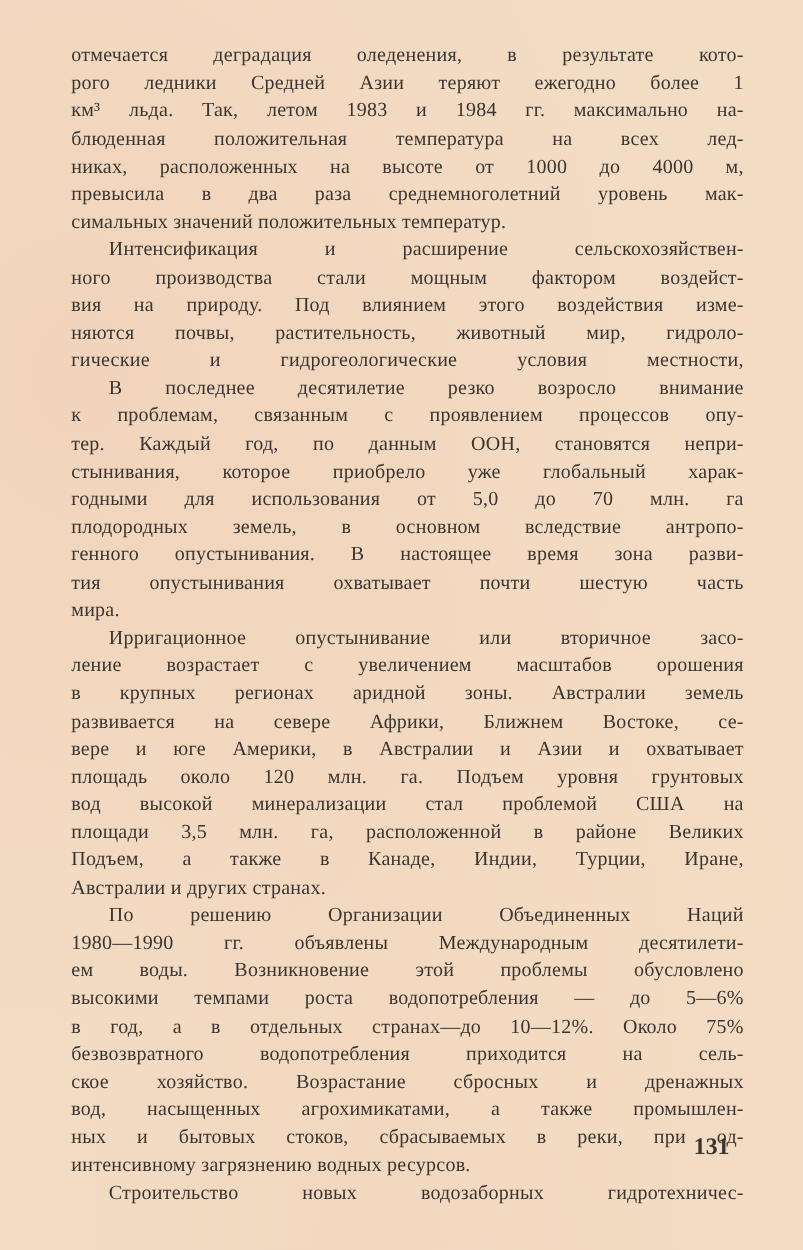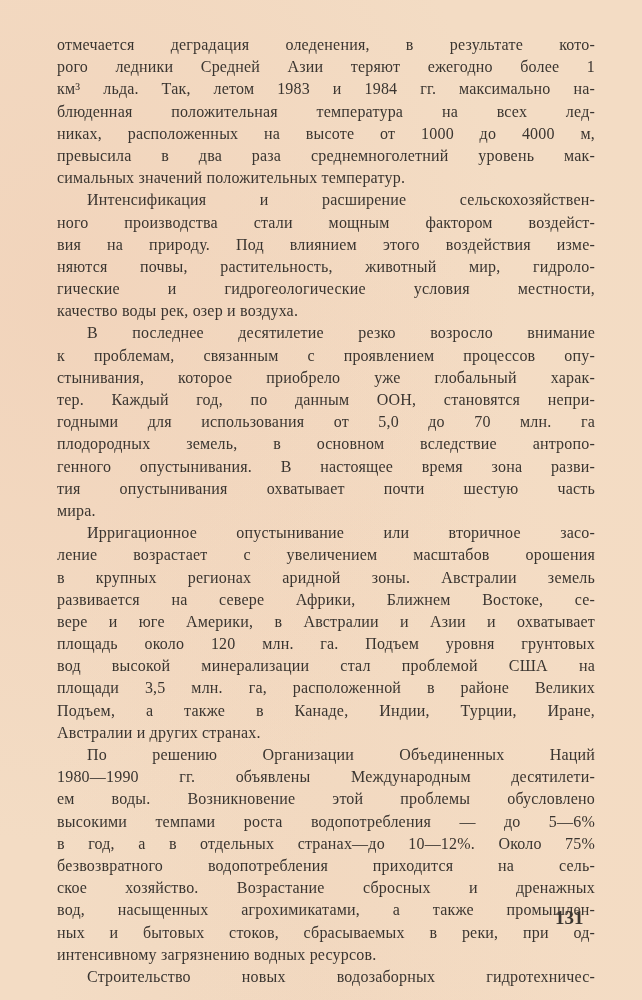--- a/index.html
+++ b/index.html
@@ -63,28 +63,27 @@
     <div class="line">превысила в два раза среднемноголетний уровень мак-</div>
     <div class="line last">симальных значений положительных температур.</div>
   </div>
 
   <div class="paragraph">
     <div class="line indent">Интенсификация  и расширение сельскохозяйствен-</div>
     <div class="line">ного производства стали мощным фактором воздейст-</div>
     <div class="line">вия на природу. Под влиянием этого воздействия изме-</div>
     <div class="line">няются почвы, растительность, животный мир, гидроло-</div>
     <div class="line">гические  и  гидрогеологические  условия  местности,</div>
-    <div class="line last">качество воды рек, озер и воздуха.</div>
   </div>
 
   <div class="paragraph">
     <div class="line indent">В последнее десятилетие резко возросло внимание</div>
     <div class="line">к проблемам, связанным с проявлением процессов опу-</div>
+    <div class="line">тер. Каждый год, по данным ООН, становятся непри-</div>
     <div class="line">стынивания, которое приобрело уже глобальный харак-</div>
-    <div class="line">тер. Каждый год, по данным ООН, становятся непри-</div>
     <div class="line">годными  для  использования  от  5,0  до 70  млн. га</div>
     <div class="line">плодородных земель, в основном вследствие  антропо-</div>
     <div class="line">генного опустынивания. В настоящее время зона разви-</div>
     <div class="line">тия опустынивания охватывает  почти  шестую  часть</div>
     <div class="line last">мира.</div>
   </div>
 
   <div class="paragraph">
     <div class="line indent">Ирригационное опустынивание или вторичное засо-</div>
     <div class="line">ление возрастает с увеличением масштабов орошения</div>

